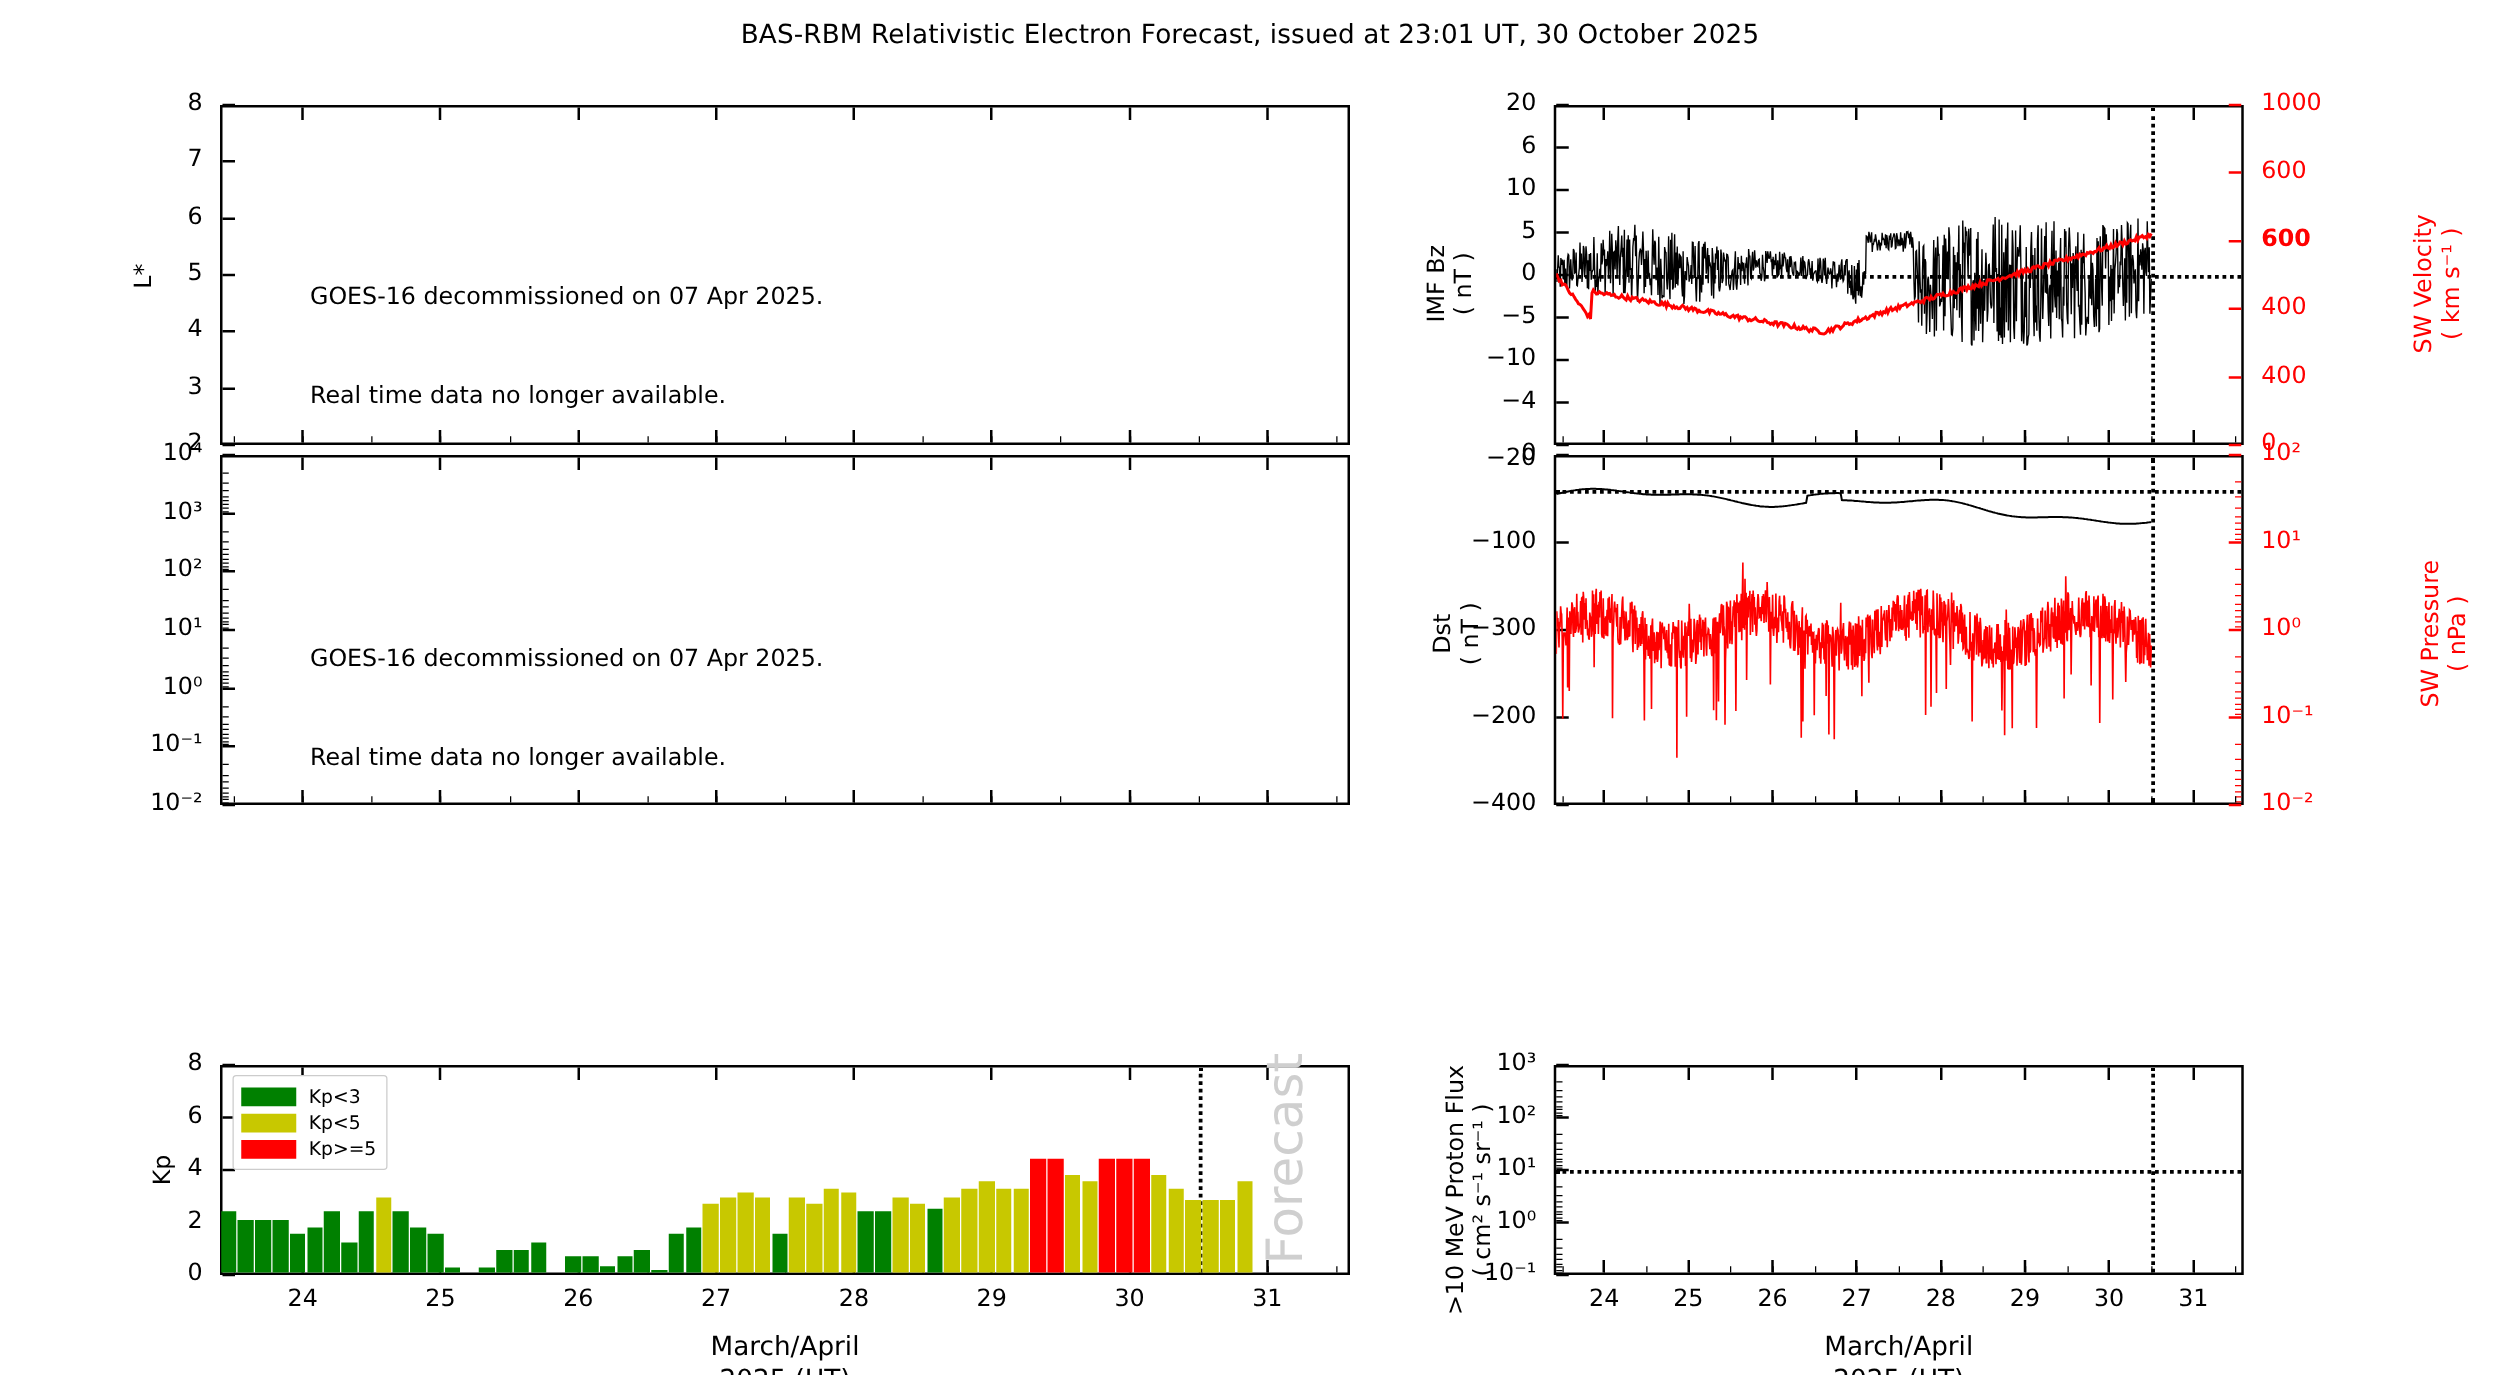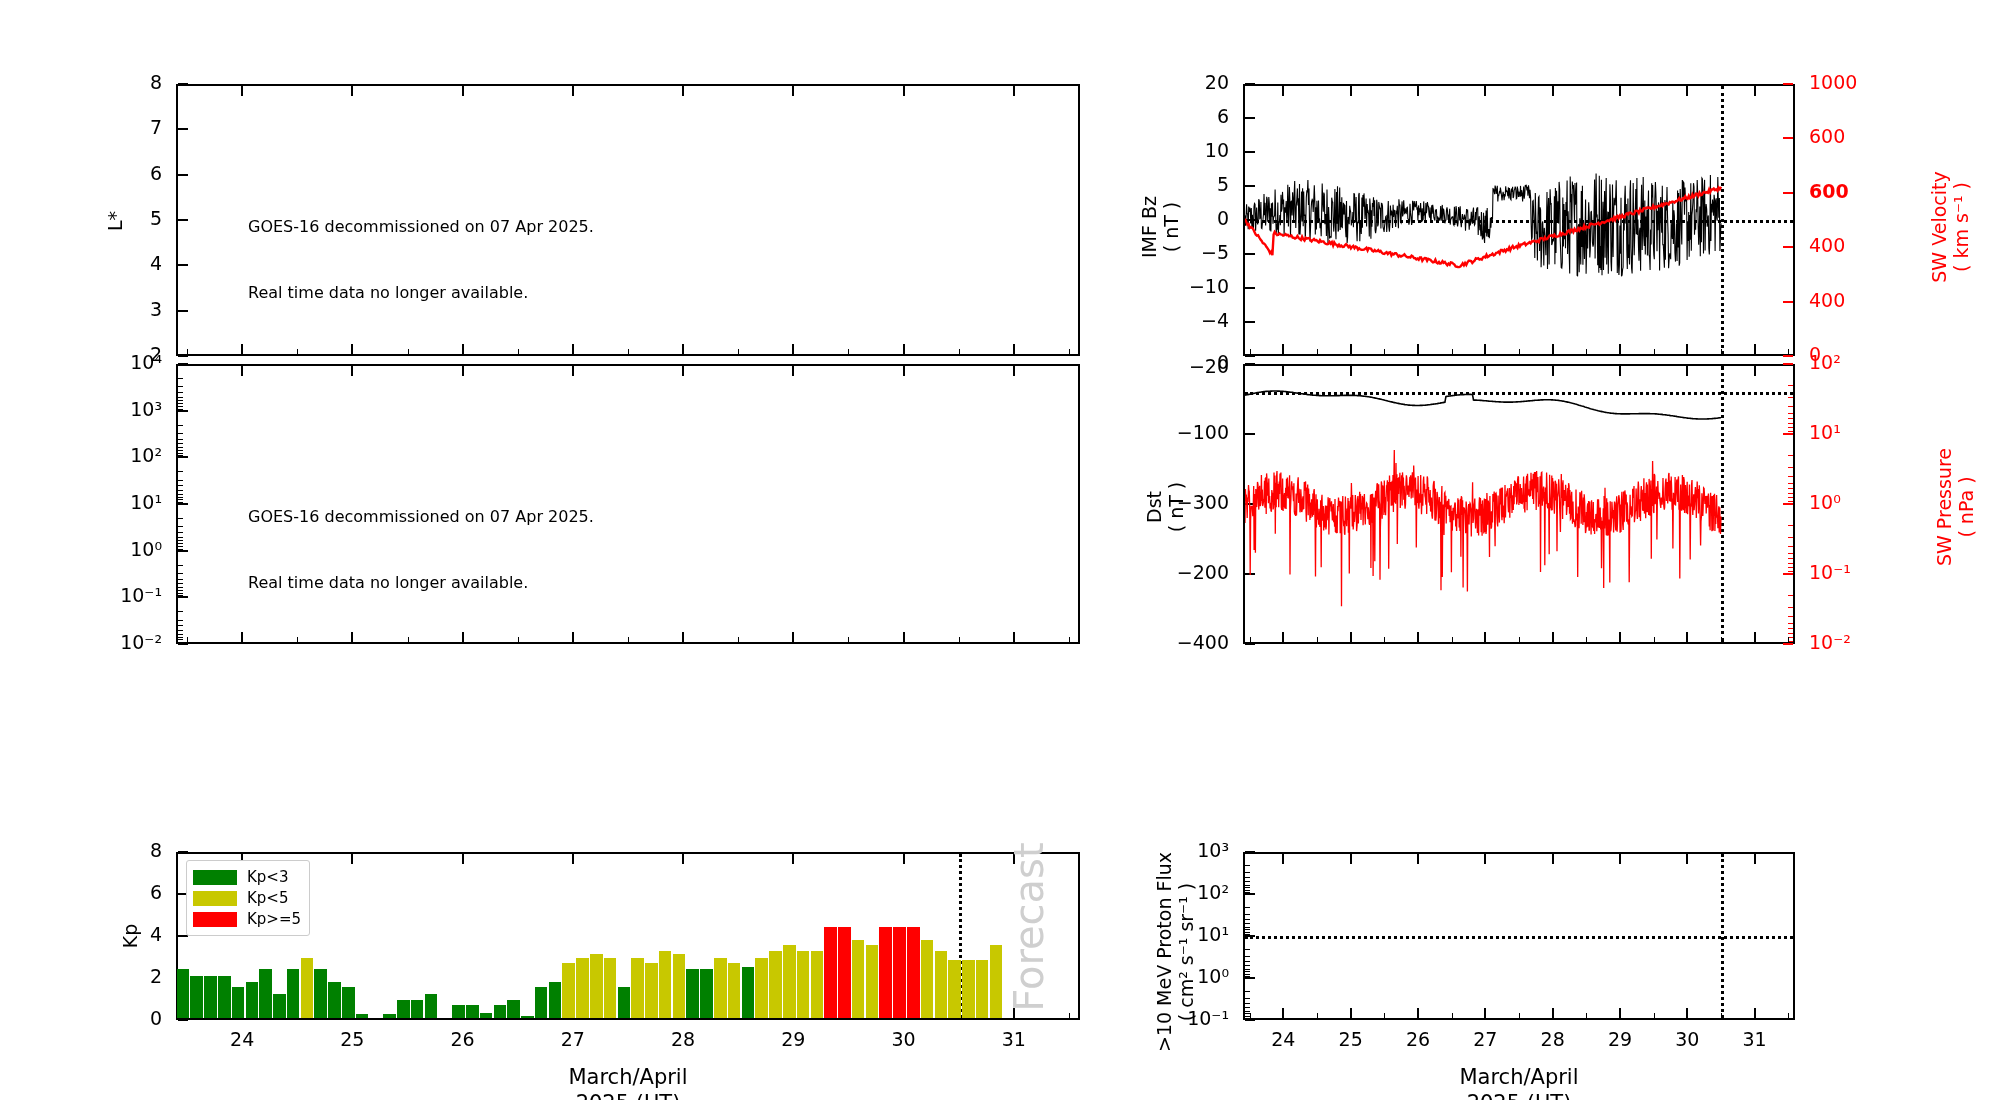--- a/index.html
+++ b/index.html
@@ -5,21 +5,21 @@
   html,body{margin:0;padding:0;background:#fff;}
   body{width:2000px;height:1100px;font-family:"DejaVu Sans",sans-serif;color:#000;position:relative;overflow:hidden;}
   .page{position:absolute;left:0;top:0;width:2000px;height:1100px;}
 
   .title{position:absolute;left:0;top:15px;width:2000px;text-align:center;font-size:21px;letter-spacing:.1px;}
   .subtitle{position:absolute;left:270px;top:57px;font-size:21px;white-space:nowrap;}
   sup,.sup{font-size:.72em;vertical-align:super;}
 
   .panel{position:absolute;box-sizing:border-box;border:2px solid #000;background:#fff;overflow:hidden;}
 
-  .msg{position:absolute;font-size:16px;line-height:1.38;white-space:pre;}
+  .msg{position:absolute;font-size:19px;line-height:1.38;white-space:pre;}
 
   .ylab{position:absolute;font-size:19px;text-align:center;transform-origin:50% 50%;white-space:nowrap;}
   .ylab.rot{transform:rotate(-90deg);}
   .ylab.red{color:#ff0000;}
 
   .tick{position:absolute;font-size:19px;white-space:nowrap;}
   .tick.r{text-align:right;}
   .tick.red{color:#ff0000;}
   .tick.ctr{text-align:center;}
 
@@ -39,20 +39,21 @@
   .legtxt{font-size:15px;line-height:15px;}
 
   .watermark{position:absolute;color:#cfcfcf;font-size:40px;transform:rotate(-90deg);transform-origin:50% 50%;white-space:nowrap;}
   .bar{position:absolute;bottom:0;}
 </style>
 </head>
 <body>
 
 <div class="page">
 
+  <div class="title">BAS-RBM Relativistic Electron Forecast, issued at 23:01 UT, 30 October 2025</div>
 
 
   <div class="panel" id="p-lstar" style="left:176px;top:84px;width:904px;height:272px;"></div>
   <div class="ylab rot" style="left:85px;top:210px;width:60px;">L*</div>
   <div class="msg" style="left:248px;top:172px;">
     <div>GOES-16 decommissioned on 07 Apr 2025.</div>
     <div>Real time data no longer available.</div>
   </div>
 
   <div class="panel" id="p-flux" style="left:176px;top:364px;width:904px;height:280px;"></div>

